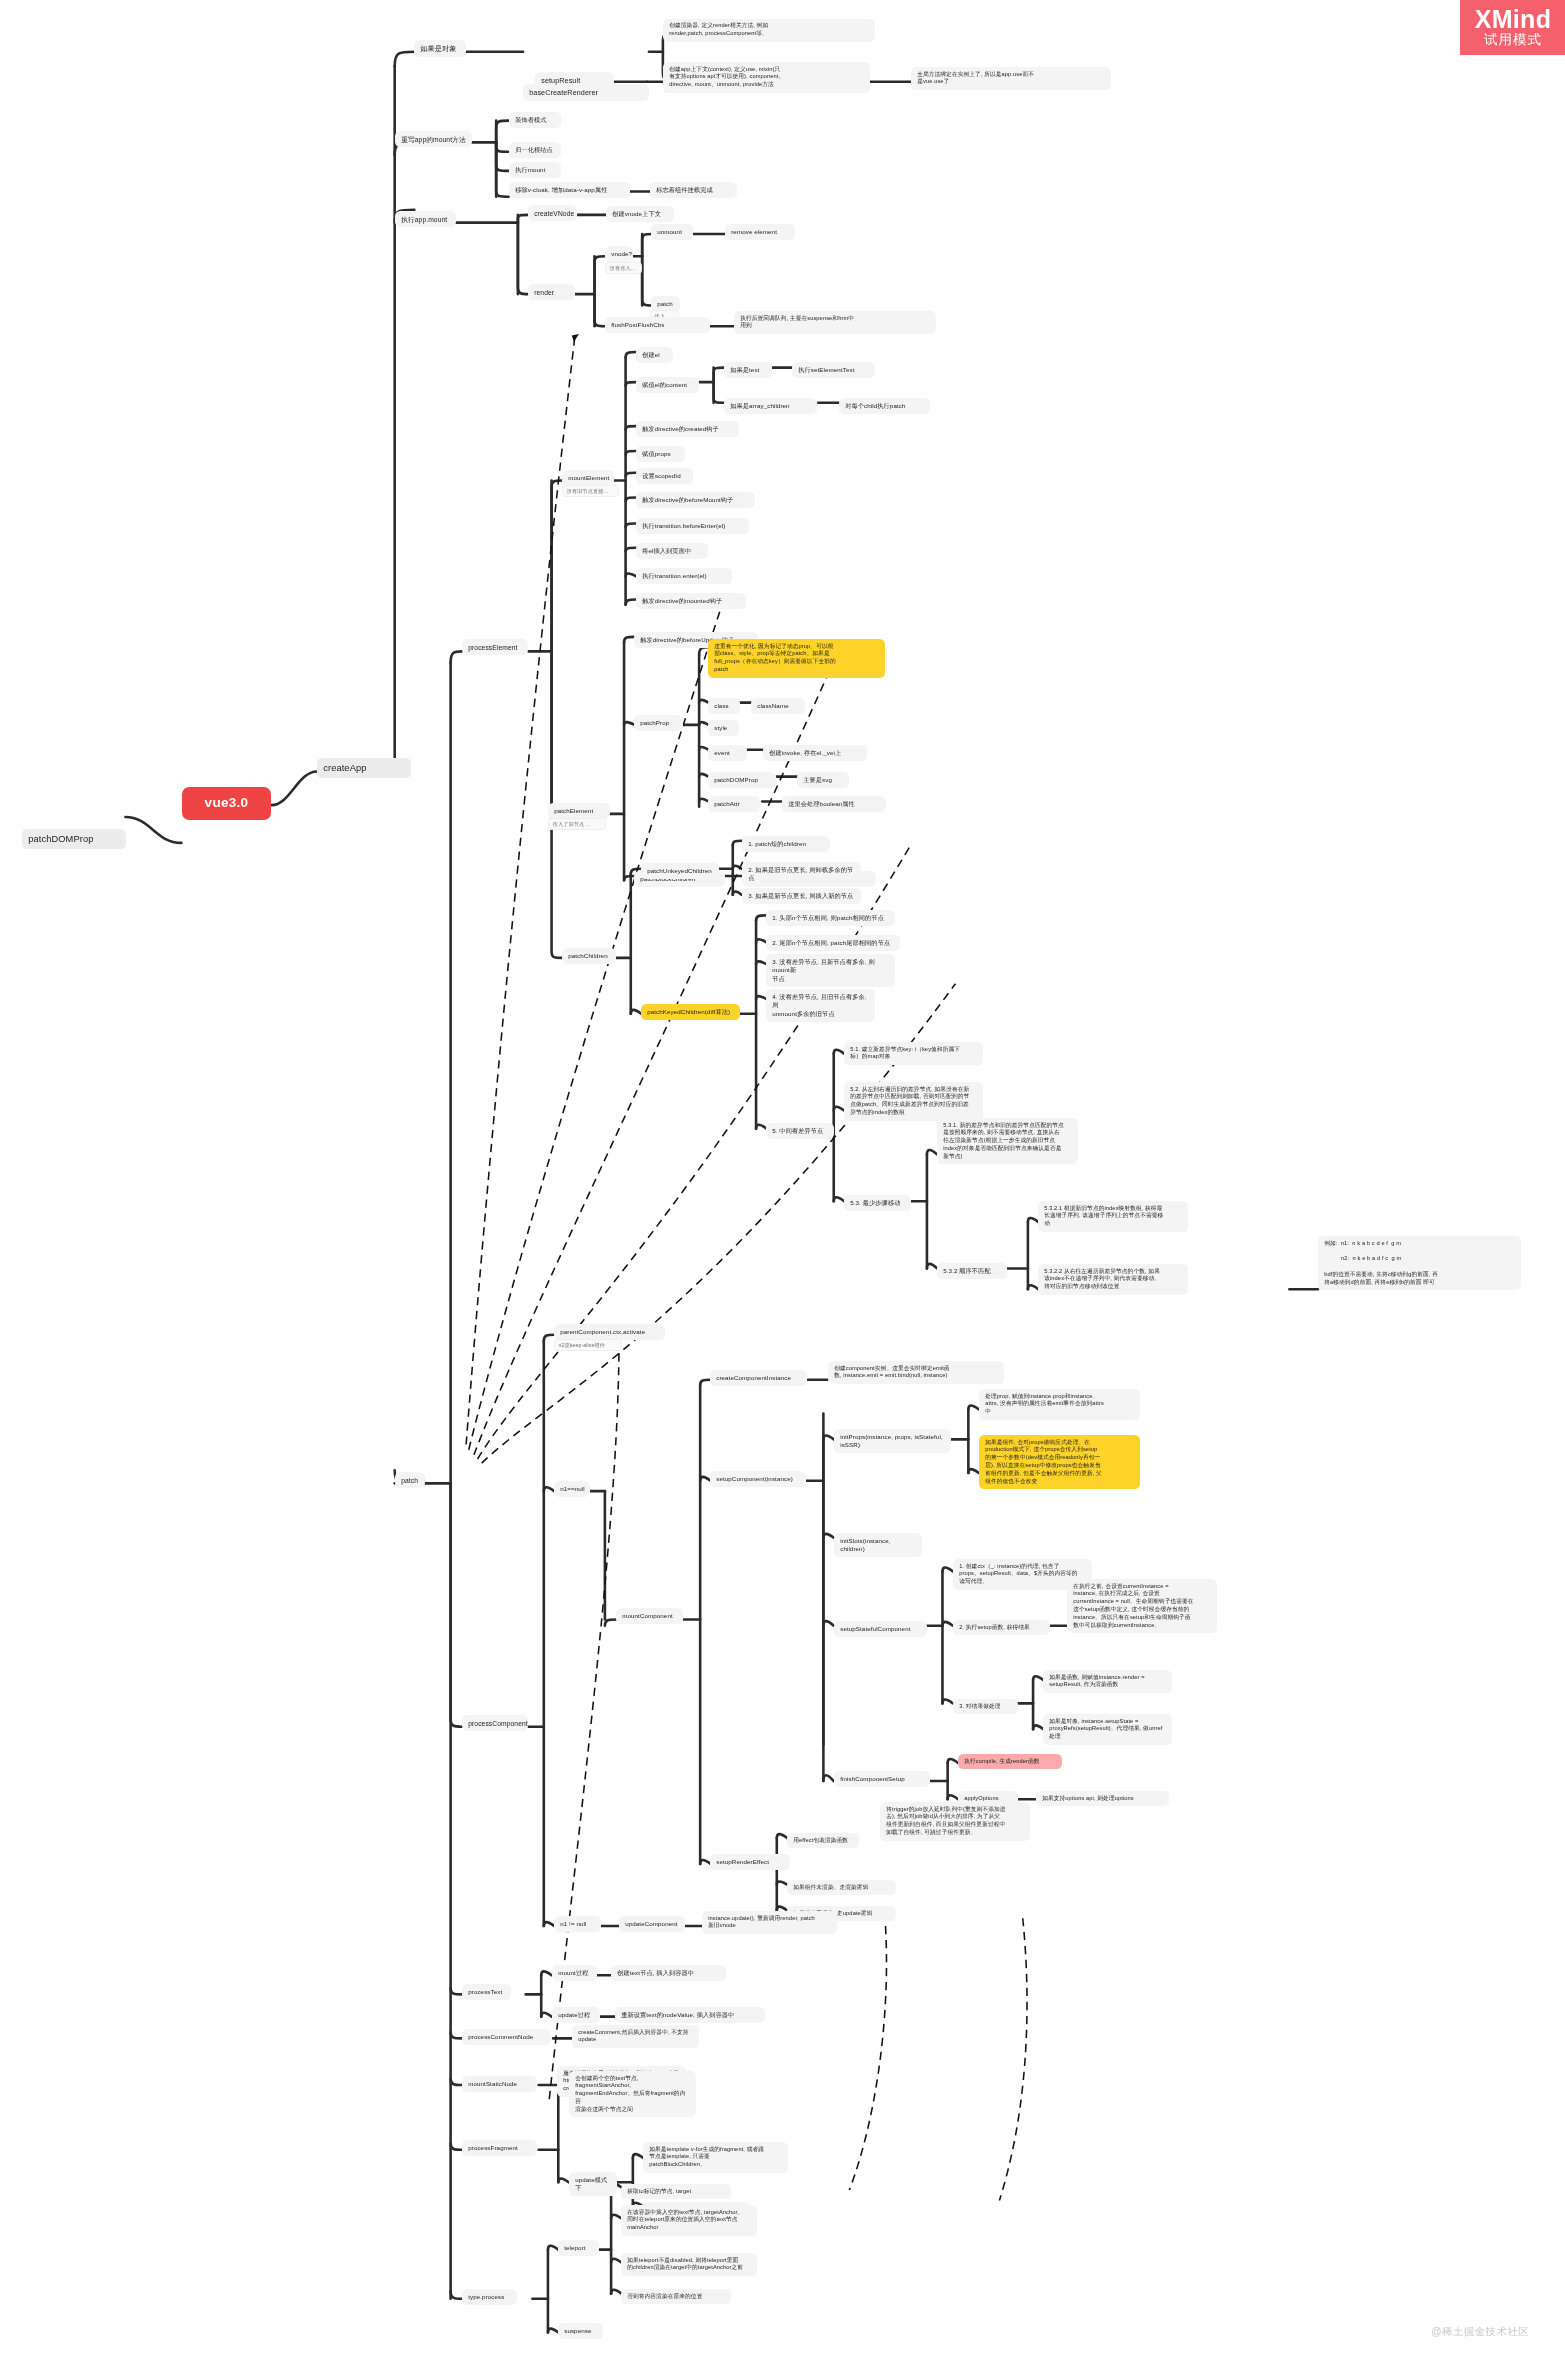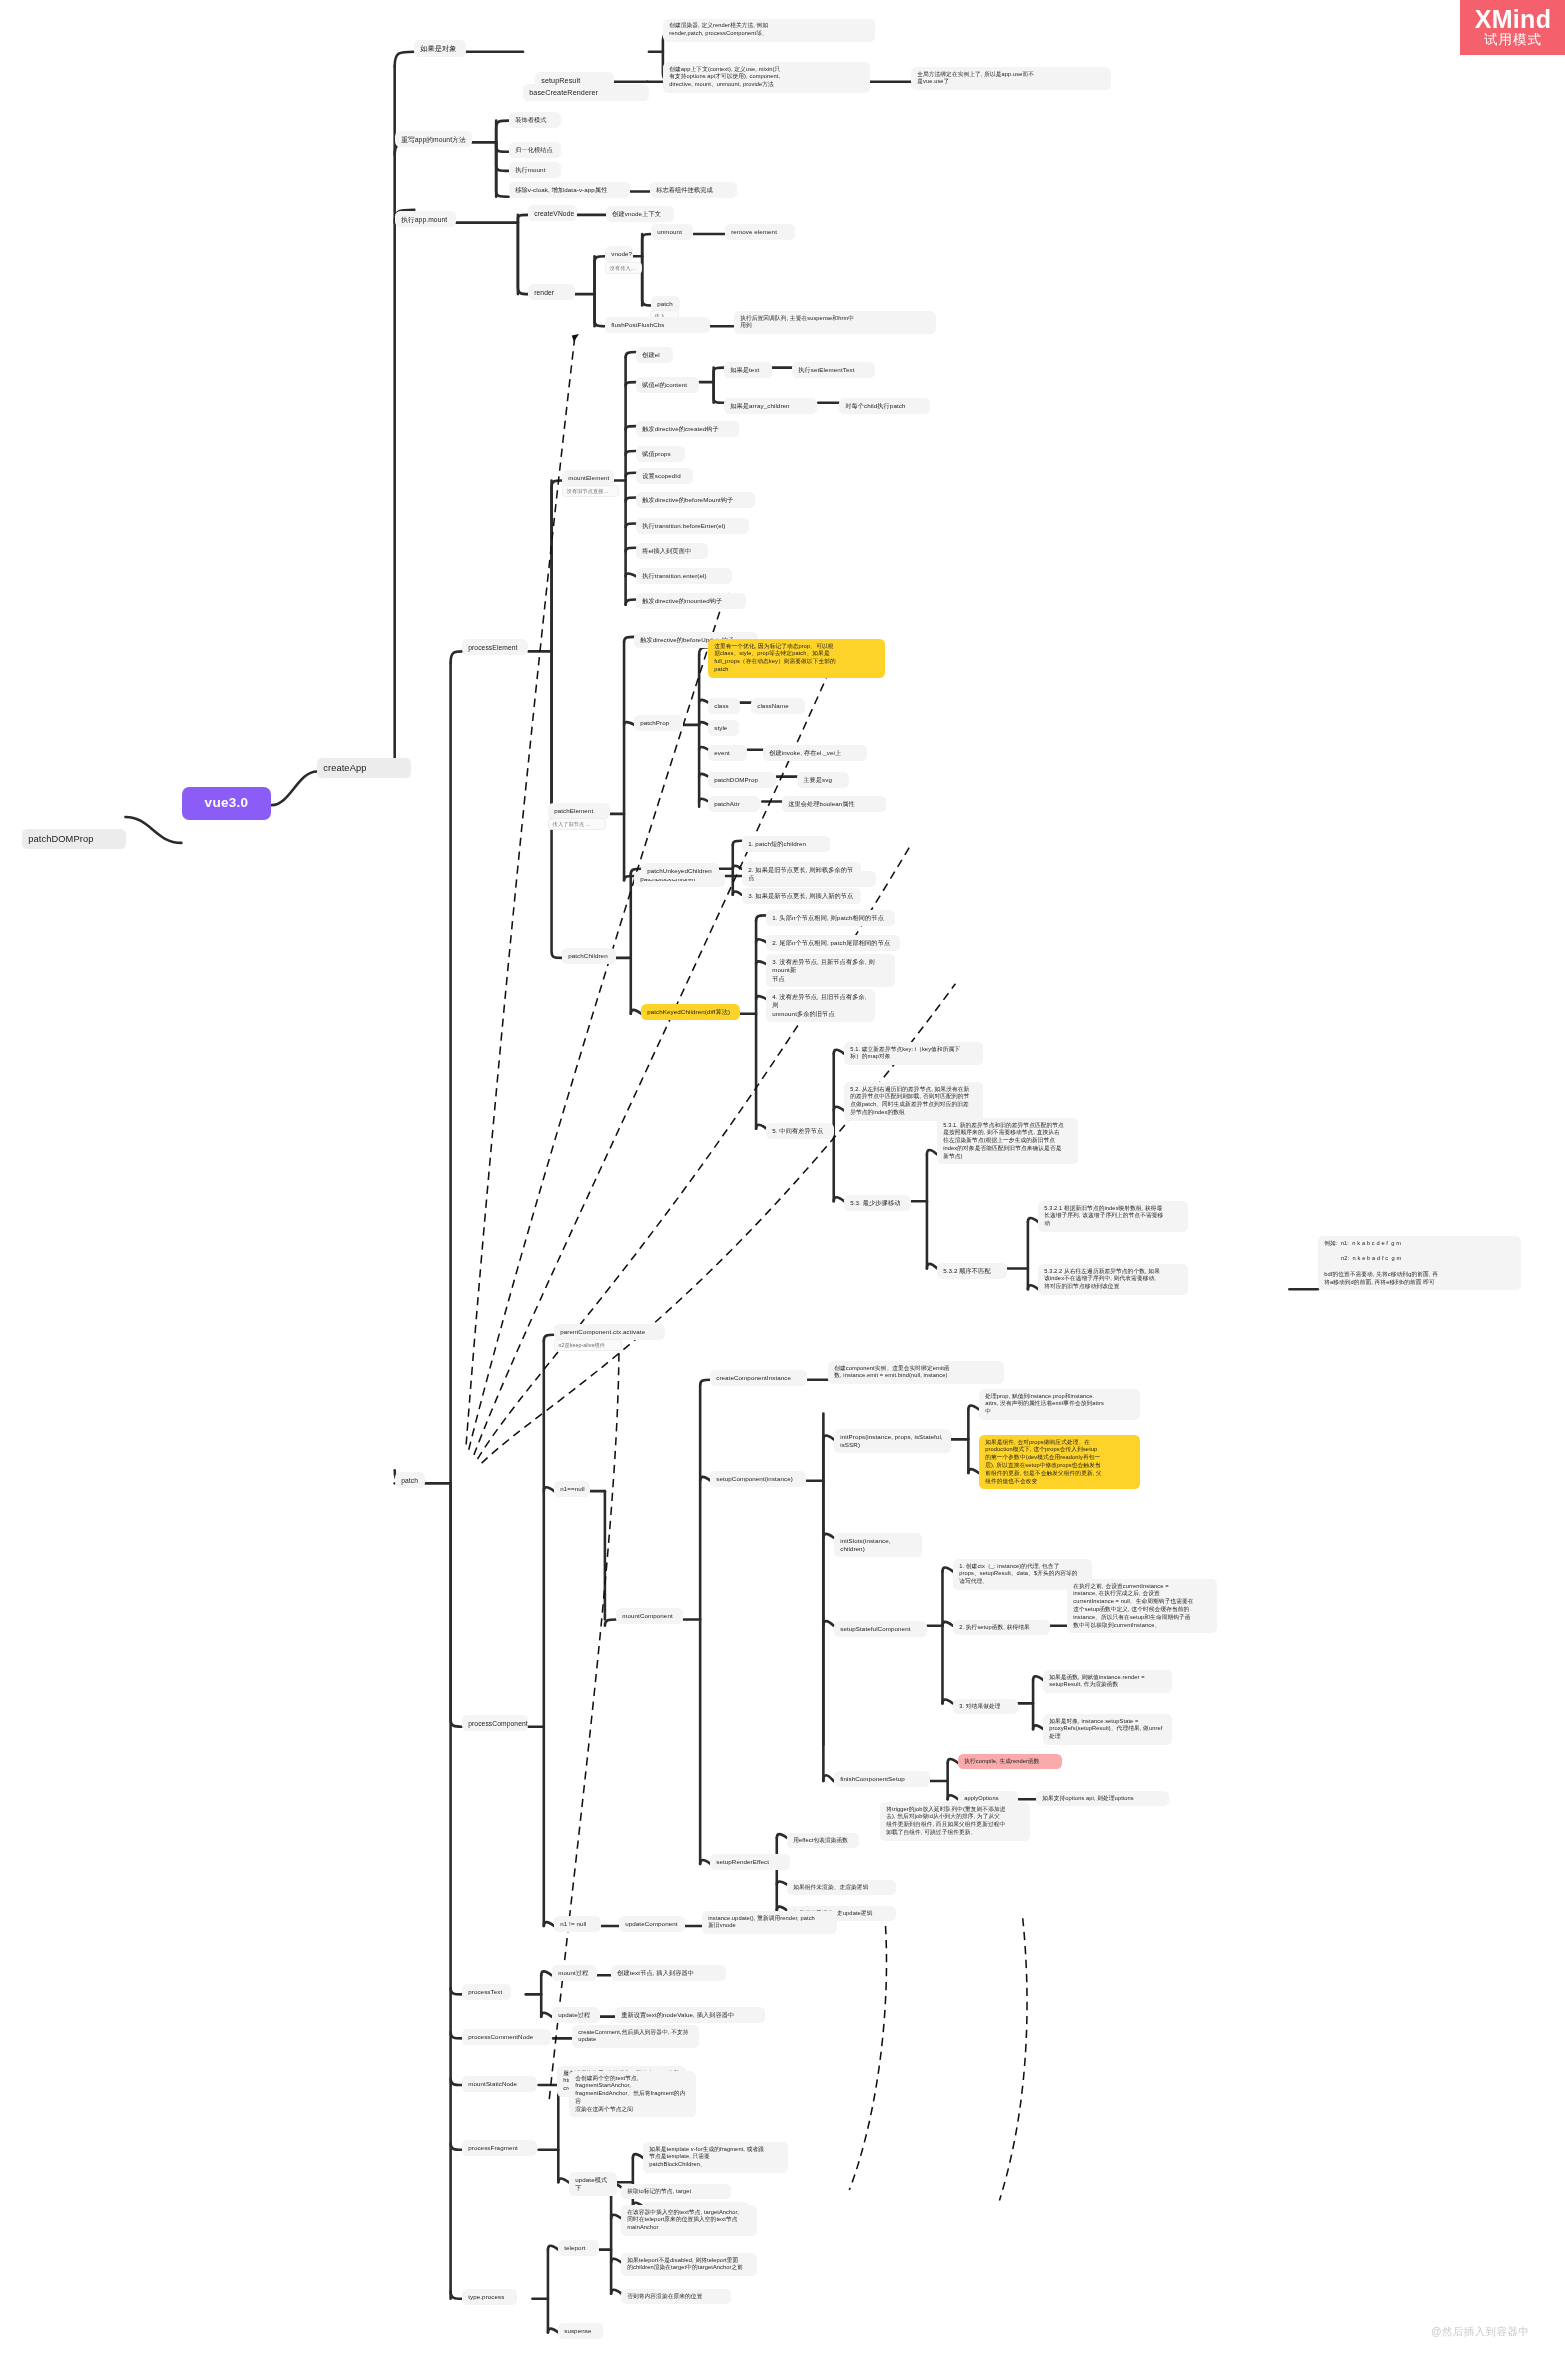--- a/index.html
+++ b/index.html
@@ -17,21 +17,21 @@
     box-sizing:border-box;
     background:#f4f4f4;
     border-radius:5.2px;
     padding:3.6px 6.2px;
     line-height:1.38;
     white-space:pre-wrap;
     color:#1b1b1b;
     letter-spacing:0.1px;
   }
   .node.root{
-    background:#8b5cf6;color:#fff;font-weight:700;border-radius:7.2px;
+    background:#ef4444;color:#fff;font-weight:700;border-radius:7.2px;
     text-align:center;padding:7.2px 9.3px;letter-spacing:0.3px;
   }
   .node.lvl1{background:#ececec;}
   .node.yellow{background:#fdd32a;}
   .node.pink{background:#f9aaaa;}
   .node.note{
     background:#fafafa;color:#6b6b6b;border-radius:3.6px;
     padding:1.6px 3.6px;border:0.5px solid #eee;
   }
 
@@ -527,16 +527,16 @@
   <div class="node fs11" style="left:621px;top:2253px;width:136px;">如果teleport不是disabled, 则将teleport里面
 的children渲染在target中的targetAnchor之前</div>
   <div class="node fs11" style="left:621px;top:2289px;width:110px;">否则将内容渲染在原来的位置</div>
   <div class="node fs12" style="left:558px;top:2323px;width:45px;">suspense</div>
 
   <div id="xmind-badge">
     <div class="bt">XMind</div>
     <div class="bs">试用模式</div>
   </div>
 
-  <div id="watermark">@然后插入到容器中</div>
+  <div id="watermark">@稀土掘金技术社区</div>
 
 </div>
 
 
 </body></html>

